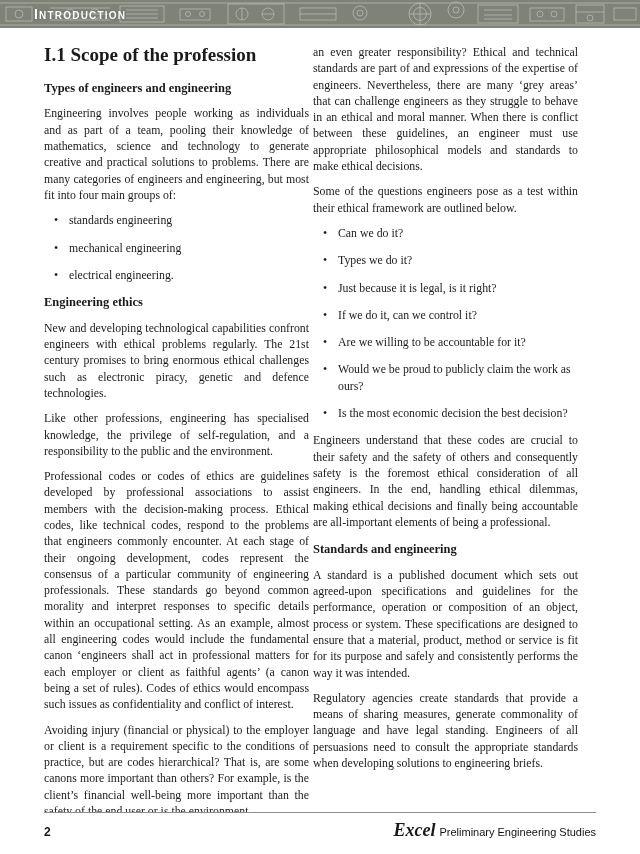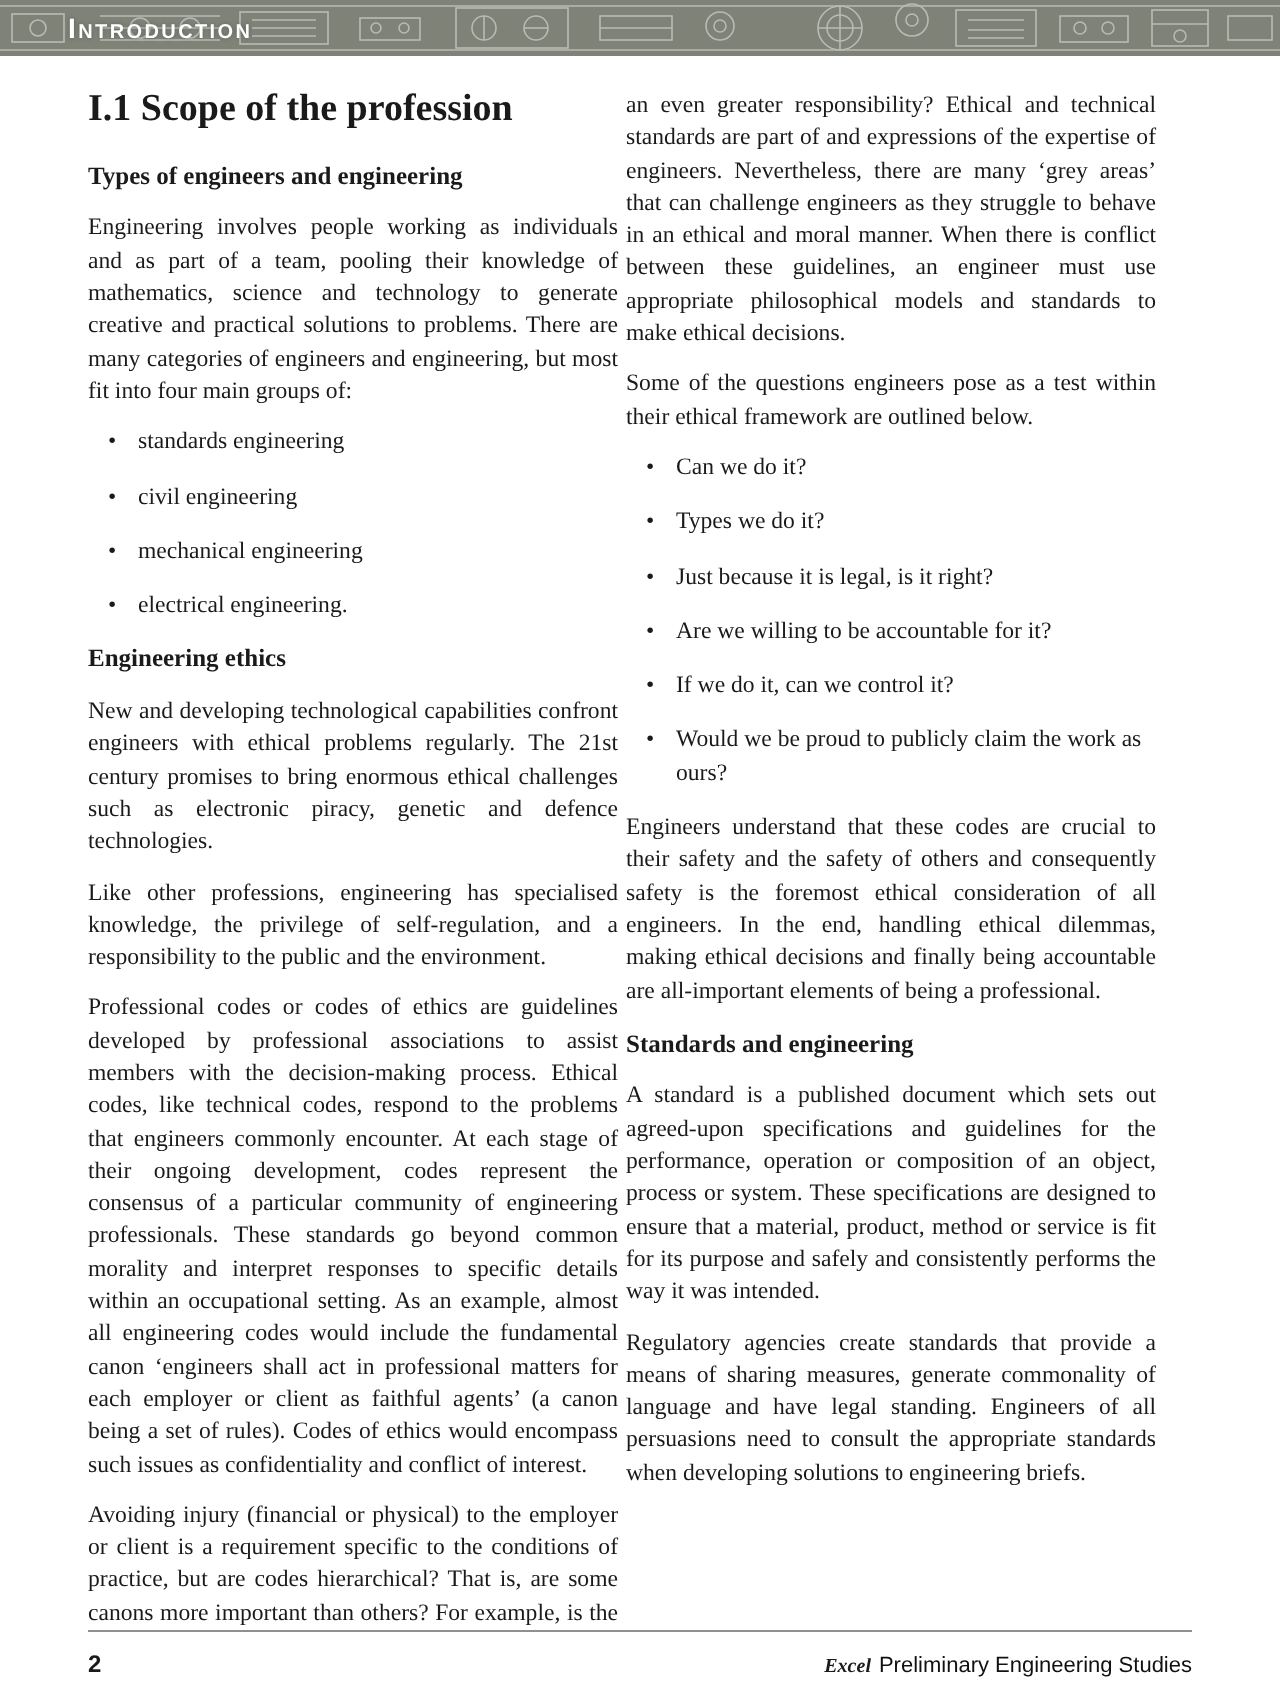--- a/index.html
+++ b/index.html
@@ -104,21 +104,21 @@
   .page-number {
     font-family: "Liberation Sans", sans-serif;
     font-weight: 700;
     font-size: 12px;
   }
   .book-title { white-space: nowrap; }
   .brand {
     font-family: "Liberation Serif", serif;
     font-weight: 700;
     font-style: italic;
-    font-size: 10px;
+    font-size: 18px;
   }
   .book-subtitle {
     font-family: "Liberation Sans", sans-serif;
     font-size: 11px;
     margin-left: 4px;
     color: #111;
   }
 </style>
 </head>
 <body>
@@ -178,43 +178,43 @@
   <main class="content">
 
     <section class="col">
       <h1 class="title">I.1 Scope of the profession</h1>
 
       <h2>Types of engineers and engineering</h2>
       <p>Engineering involves people working as individuals and as part of a team, pooling their knowledge of mathematics, science and technology to generate creative and practical solutions to problems. There are many categories of engineers and engineering, but most fit into four main groups of:</p>
 
       <ul class="bullets">
         <li><span>standards engineering</span></li>
-        <li><span>civil engineering</span></li>
         <li><span>mechanical engineering</span></li>
         <li><span>electrical engineering.</span></li>
       </ul>
 
       <h2>Engineering ethics</h2>
       <p>New and developing technological capabilities confront engineers with ethical problems regularly. The 21st century promises to bring enormous ethical challenges such as electronic piracy, genetic and defence technologies.</p>
       <p>Like other professions, engineering has specialised knowledge, the privilege of self-regulation, and a responsibility to the public and the environment.</p>
       <p>Professional codes or codes of ethics are guidelines developed by professional associations to assist members with the decision-making process. Ethical codes, like technical codes, respond to the problems that engineers commonly encounter. At each stage of their ongoing development, codes represent the consensus of a particular community of engineering professionals. These standards go beyond common morality and interpret responses to specific details within an occupational setting. As an example, almost all engineering codes would include the fundamental canon ‘engineers shall act in professional matters for each employer or client as faithful agents’ (a canon being a set of rules). Codes of ethics would encompass such issues as confidentiality and conflict of interest.</p>
       <p>Avoiding injury (financial or physical) to the employer or client is a requirement specific to the conditions of practice, but are codes hierarchical? That is, are some canons more important than others? For example, is the client’s financial well-being more important than the safety of the end user or is the environment</p>
     </section>
 
     <section class="col">
       <p>an even greater responsibility? Ethical and technical standards are part of and expressions of the expertise of engineers. Nevertheless, there are many ‘grey areas’ that can challenge engineers as they struggle to behave in an ethical and moral manner. When there is conflict between these guidelines, an engineer must use appropriate philosophical models and standards to make ethical decisions.</p>
       <p>Some of the questions engineers pose as a test within their ethical framework are outlined below.</p>
 
       <ul class="bullets">
         <li><span>Can we do it?</span></li>
         <li><span>Types we do it?</span></li>
         <li><span>Just because it is legal, is it right?</span></li>
+        <li><span>If we do it, can we control it?</span></li>
         <li><span>Are we willing to be accountable for it?</span></li>
-        <li><span>If we do it, can we control it?</span></li>
         <li><span>Would we be proud to publicly claim the work as ours?</span></li>
+        <li><span>Is the most economic decision the best decision?</span></li>
       </ul>
 
       <p>Engineers understand that these codes are crucial to their safety and the safety of others and consequently safety is the foremost ethical consideration of all engineers. In the end, handling ethical dilemmas, making ethical decisions and finally being accountable are all-important elements of being a professional.</p>
 
       <h2>Standards and engineering</h2>
       <p>A standard is a published document which sets out agreed-upon specifications and guidelines for the performance, operation or composition of an object, process or system. These specifications are designed to ensure that a material, product, method or service is fit for its purpose and safely and consistently performs the way it was intended.</p>
       <p>Regulatory agencies create standards that provide a means of sharing measures, generate commonality of language and have legal standing. Engineers of all persuasions need to consult the appropriate standards when developing solutions to engineering briefs.</p>
     </section>
 
   </main>

